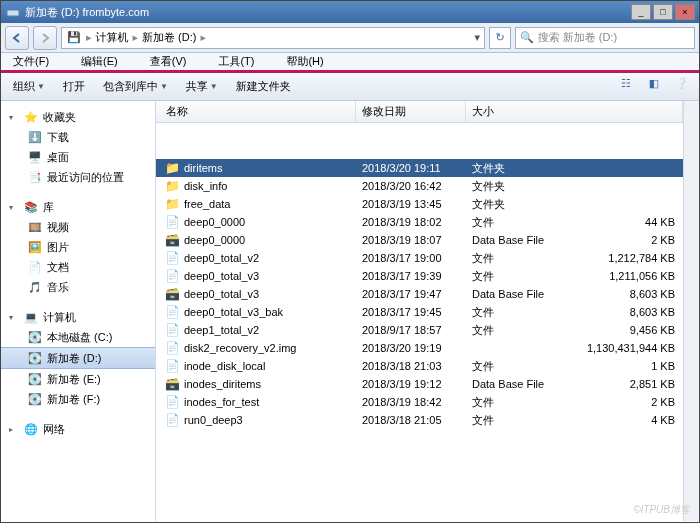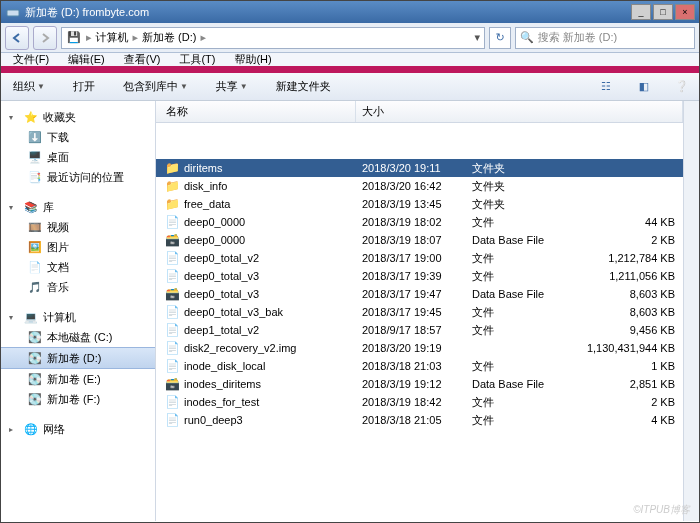--- a/index.html
+++ b/index.html
@@ -12,24 +12,24 @@
 .winbtn.close { background: #d97070; }
 
 .navbar { height: 30px; background: #e8eef6; border-bottom: 1px solid #b0c0d6; display: flex; align-items: center; padding: 0 4px; gap: 4px; }
 .navbtn { width: 24px; height: 24px; border: 1px solid #aac; border-radius: 3px; background: linear-gradient(#f8faff,#dee7f2); display: flex; align-items: center; justify-content: center; }
 .breadcrumb { flex: 1; height: 22px; background: #fff; border: 1px solid #a0b0c8; display: flex; align-items: center; padding: 0 4px; gap: 4px; }
 .breadcrumb .sep { color: #888; }
 .bc-refresh { width: 22px; height: 22px; border: 1px solid #a0b0c8; background: #fff; display: flex; align-items: center; justify-content: center; }
 .searchbox { width: 180px; height: 22px; background: #fff; border: 1px solid #a0b0c8; display: flex; align-items: center; padding: 0 4px; color: #888; }
 .searchbox .sicon { margin-right: 4px; color: #5a8cc5; }
 
-.menubar { height: 20px; background: #f3f6fb; border-bottom: 7px solid #be185d; display: flex; align-items: center; padding: 0 6px; gap: 7px; }
+.menubar { height: 20px; background: #f3f6fb; border-bottom: 3px solid #be185d; display: flex; align-items: center; padding: 0 6px; gap: 20px; }
 .menubar span { padding: 2px 6px; }
 
-.toolbar { height: 28px; background: linear-gradient(#f5f8fc,#e2e9f3); border-bottom: 1px solid #c4ceda; display: flex; align-items: center; padding: 0 6px; gap: 16px; }
+.toolbar { height: 28px; background: linear-gradient(#f5f8fc,#e2e9f3); border-bottom: 1px solid #c4ceda; display: flex; padding: 0 6px; gap: 6px; }
 .toolbar .tbtn { padding: 3px 6px; display: flex; align-items: center; gap: 2px; }
 .toolbar .caret { font-size: 8px; color: #555; }
 .toolbar .spacer { flex: 1; }
 .toolbar .ricon { width: 22px; height: 20px; display: flex; align-items: center; justify-content: center; color: #3a6aa5; }
 
 .main { display: flex; height: 420px; }
 
 .sidebar { width: 155px; background: #fff; border-right: 1px solid #d0d8e4; overflow-y: auto; padding: 6px 0; }
 .sgroup { margin-bottom: 10px; }
 .sgroup-header { display: flex; align-items: center; padding: 2px 8px; gap: 4px; font-weight: normal; }
@@ -214,20 +214,21 @@
         <span class="exp">▸</span>
         <span class="sicon16">🌐</span>
         <span>网络</span>
       </div>
     </div>
   </div>
 
   <div class="content">
     <div class="cols">
       <div class="col name">名称</div>
+      <div class="col date">修改日期</div>
       <div class="col size">大小</div>
     </div>
     <div class="filelist" id="filelist">
         <div class="row sel">
           <div class="c name">
             <span class="ficon folder">📁</span>
             <span>diritems</span>
           </div>
           <div class="c date">2018/3/20 19:11</div>
           <div class="c type">文件夹</div>

